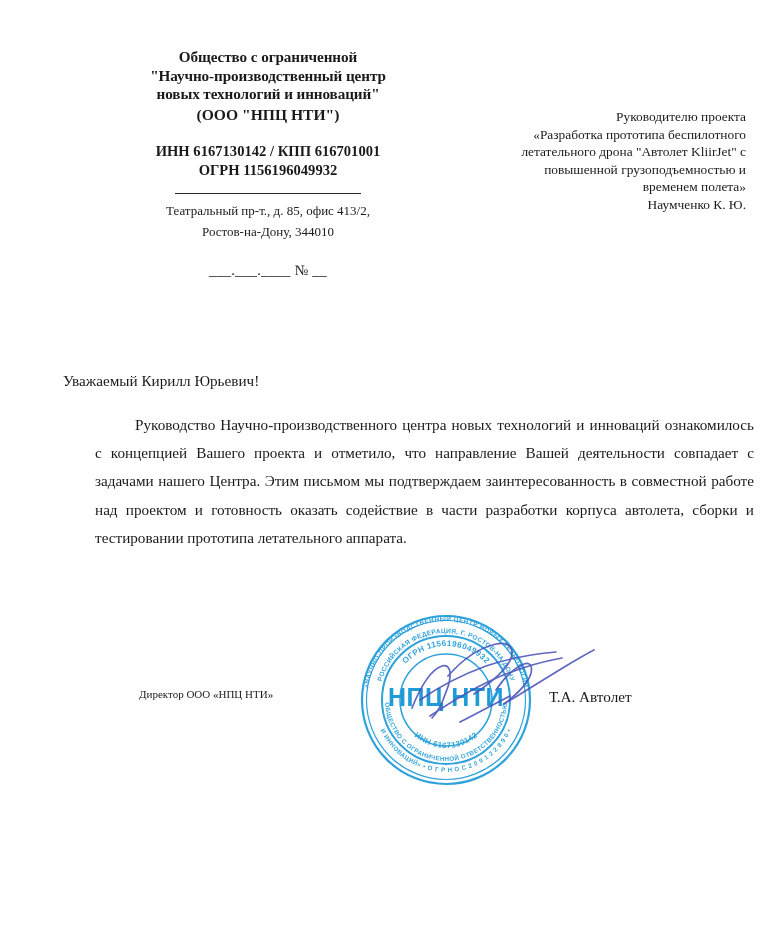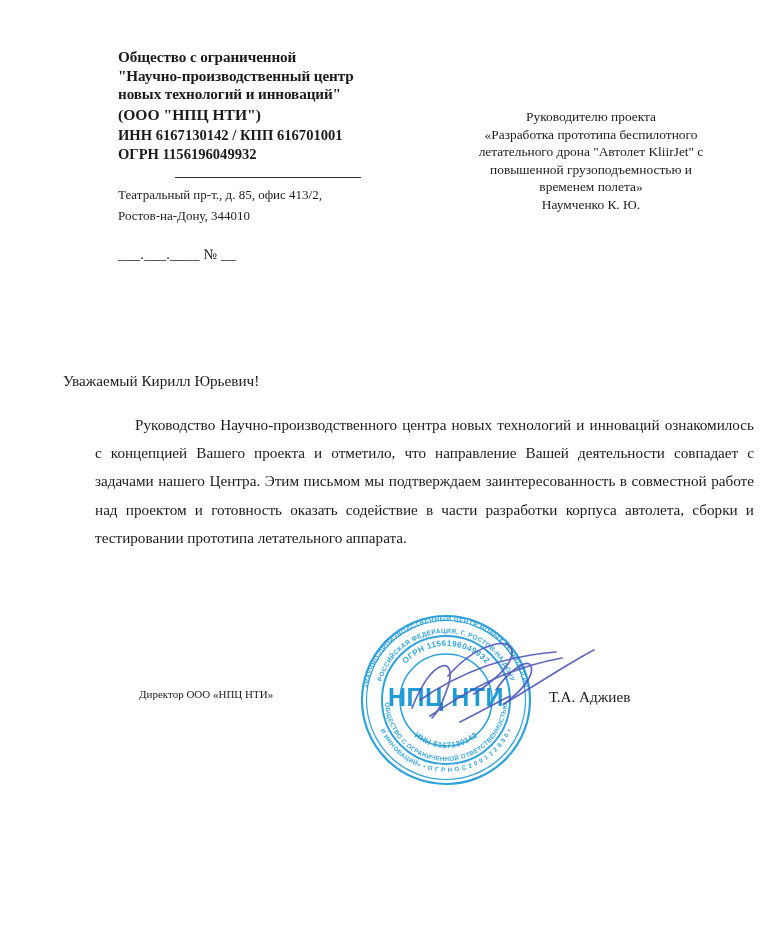--- a/index.html
+++ b/index.html
@@ -21,35 +21,36 @@
     inset: 0;
     background: #fff;
   }
 
   
   .letterhead {
     position: absolute;
     left: 118px;
     top: 48px;
     width: 300px;
+    text-align: center;
   }
   .company-name {
     font-weight: bold;
     font-size: 15.2px;
     line-height: 18.5px;
     letter-spacing: -0.1px;
   }
   .company-short {
     font-weight: bold;
     font-size: 15.6px;
     line-height: 19px;
     margin-top: 1px;
   }
   .reg-codes {
-    margin-top: 2px;
+    margin-top: 18px;
     font-weight: bold;
     font-size: 14.6px;
     line-height: 19.5px;
   }
   .rule {
     width: 186px;
     height: 0;
     border-top: 1.1px solid #2a2a2a;
     margin: 12px auto 6px auto;
   }
@@ -63,21 +64,21 @@
     letter-spacing: 0.2px;
     white-space: pre;
   }
 
   
   .addressee {
     position: absolute;
     left: 436px;
     top: 108px;
     width: 310px;
-    text-align: center;
+    text-align: right;
     font-size: 13.4px;
     line-height: 17.6px;
   }
   .addressee div { white-space: nowrap; }
 
   
   .salutation {
     position: absolute;
     left: 63px;
     top: 372px;
@@ -225,15 +226,15 @@
         <path d="M 30,86 C 48,74 70,60 92,50 C 116,39 140,32 162,28"></path>
         <path d="M 48,46 C 62,30 78,18 96,14 C 112,11 116,22 108,34 C 100,46 86,56 74,64"></path>
         <path d="M 96,60 C 104,48 114,38 124,34 C 132,31 134,40 128,50 C 122,60 112,68 104,74"></path>
         <path d="M 104,74 C 124,62 146,48 166,36 C 176,30 186,24 194,20"></path>
         <path d="M 60,92 C 76,84 94,74 110,66"></path>
       </g>
     </svg>
   </div>
 
   <div class="sig-title">Директор ООО «НПЦ НТИ»</div>
-  <div class="sig-name">Т.А. Аджиев</div>
+  <div class="sig-name">Т.А. Автолет</div>
 
 </div>
 
 </body></html>

